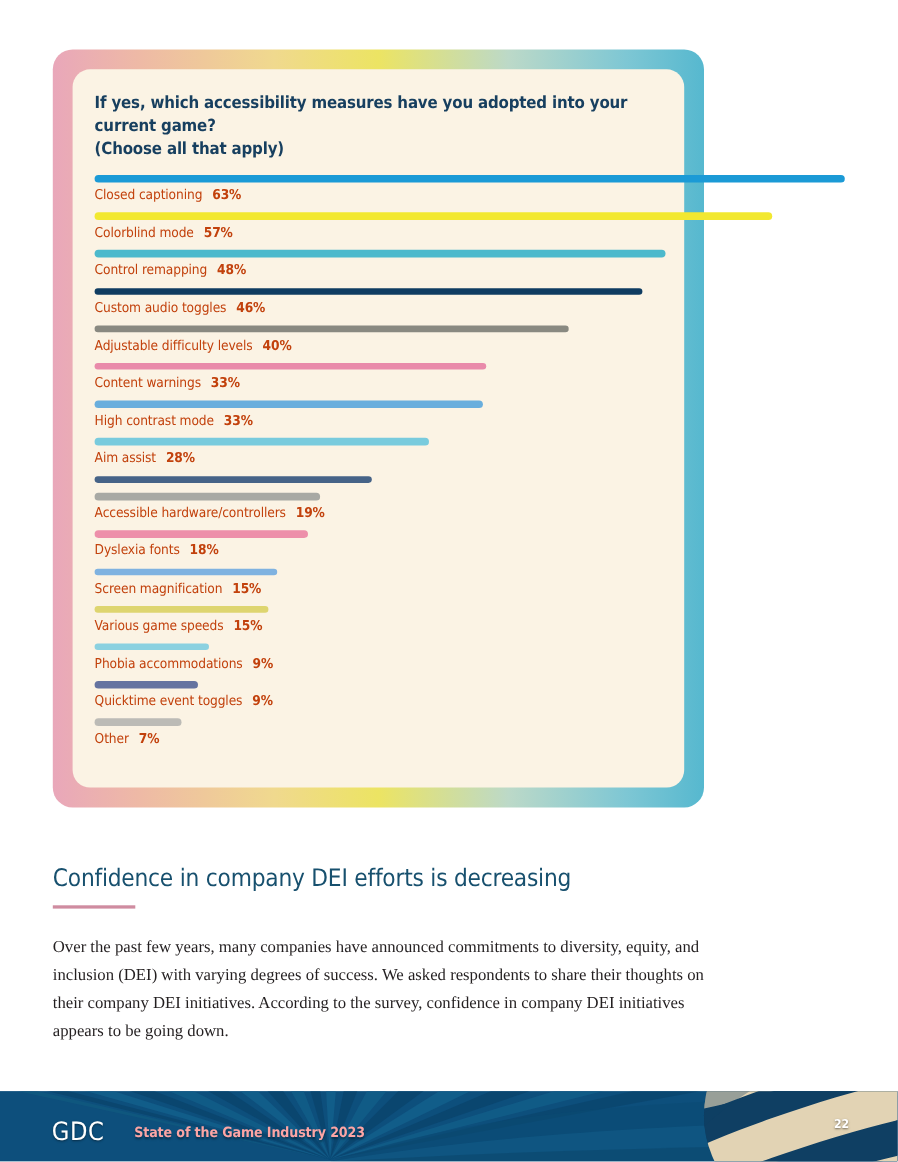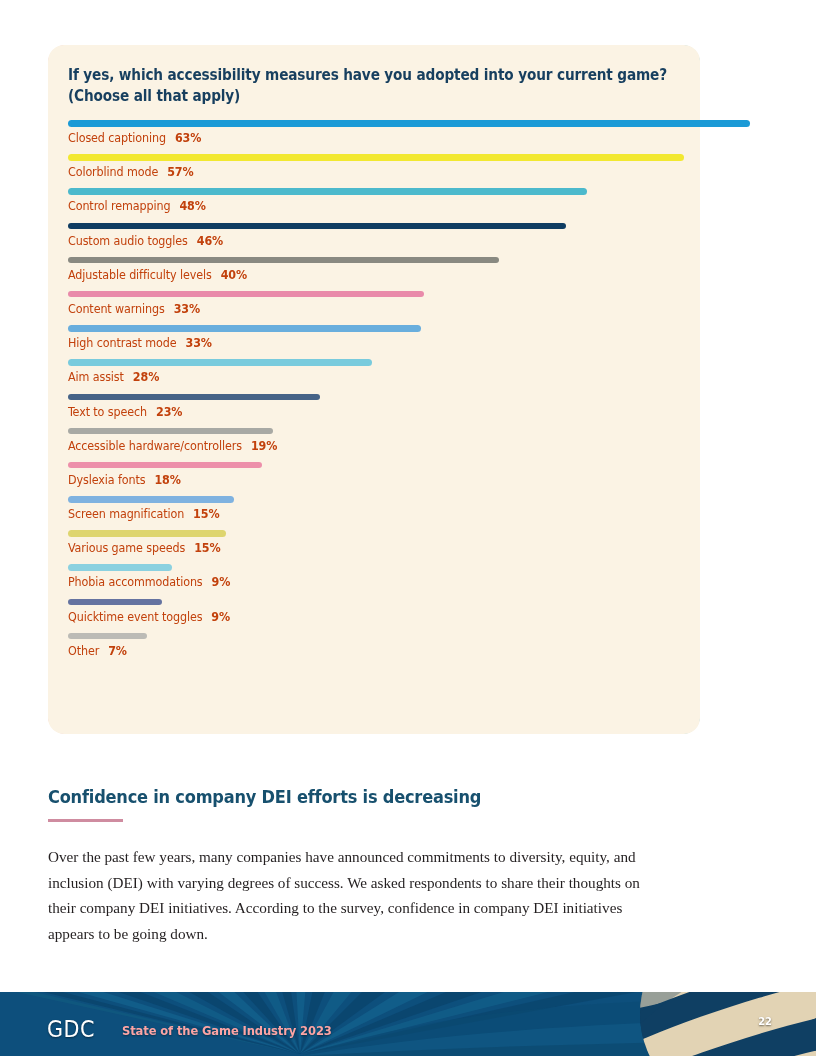--- a/index.html
+++ b/index.html
@@ -5,24 +5,24 @@
   html,body{margin:0;padding:0;}
   body{
     width:816px;height:1056px;
     background:#ffffff;
     font-family:"Liberation Sans", sans-serif;
     position:relative;overflow:hidden;
   }
 
   
   .card-wrap{
-    position:absolute;left:48px;top:45px;width:652px;height:689px;
+    position:absolute;left:48px;top:45px;width:592px;height:689px;
     border-radius:18px;
     background:linear-gradient(90deg,#e9a7ba 0%,#eeb9a6 13%,#f0d98e 34%,#ece463 50%,#bcd9c8 70%,#7ec7d4 88%,#56b8cf 100%);
-    padding:0;
+    padding:18px;
     box-sizing:border-box;
   }
   .card{
     width:100%;height:100%;
     background:#fbf3e4;
     border-radius:16px;
     box-sizing:border-box;
     padding:20px 18px 14px 20px;
     position:relative;
   }
@@ -52,22 +52,22 @@
     letter-spacing:-0.1px;
     white-space:nowrap;
   }
   .bar-label .val{font-weight:bold;margin-left:9px;}
 
   
   .section{position:absolute;left:48px;top:786px;width:600px;}
   .section-head{
     color:#17506e;
     font-family:"DejaVu Sans Condensed","Liberation Sans",sans-serif;
-    font-weight:bold;
-    font-size:18px;
+    font-weight:normal;
+    font-size:22px;
     letter-spacing:-0.2px;
     margin:0;
   }
   .section-rule{
     width:75px;height:3px;background:#cf8ca0;margin:12px 0 0 0;border:0;
   }
   .section-body{
     margin:22px 0 0 0;
     font-family:Liberation Serif, serif;
     font-size:15.2px;
@@ -186,23 +186,20 @@
           <span class="bar-fill" style="width:304px;background:#79cbdd;"></span>
         </div>
         <div class="bar-label">
           <span>Aim assist</span><span class="val">28%</span>
         </div>
       </li>
 
       <li class="bar-row">
         <div class="bar-track">
           <span class="bar-fill" style="width:252px;background:#466387;"></span>
-        </div>
-        <div class="bar-label">
-          <span>Text to speech</span><span class="val">23%</span>
         </div>
       </li>
 
       <li class="bar-row">
         <div class="bar-track">
           <span class="bar-fill" style="width:205px;background:#a8a9a4;"></span>
         </div>
         <div class="bar-label">
           <span>Accessible hardware/controllers</span><span class="val">19%</span>
         </div>

